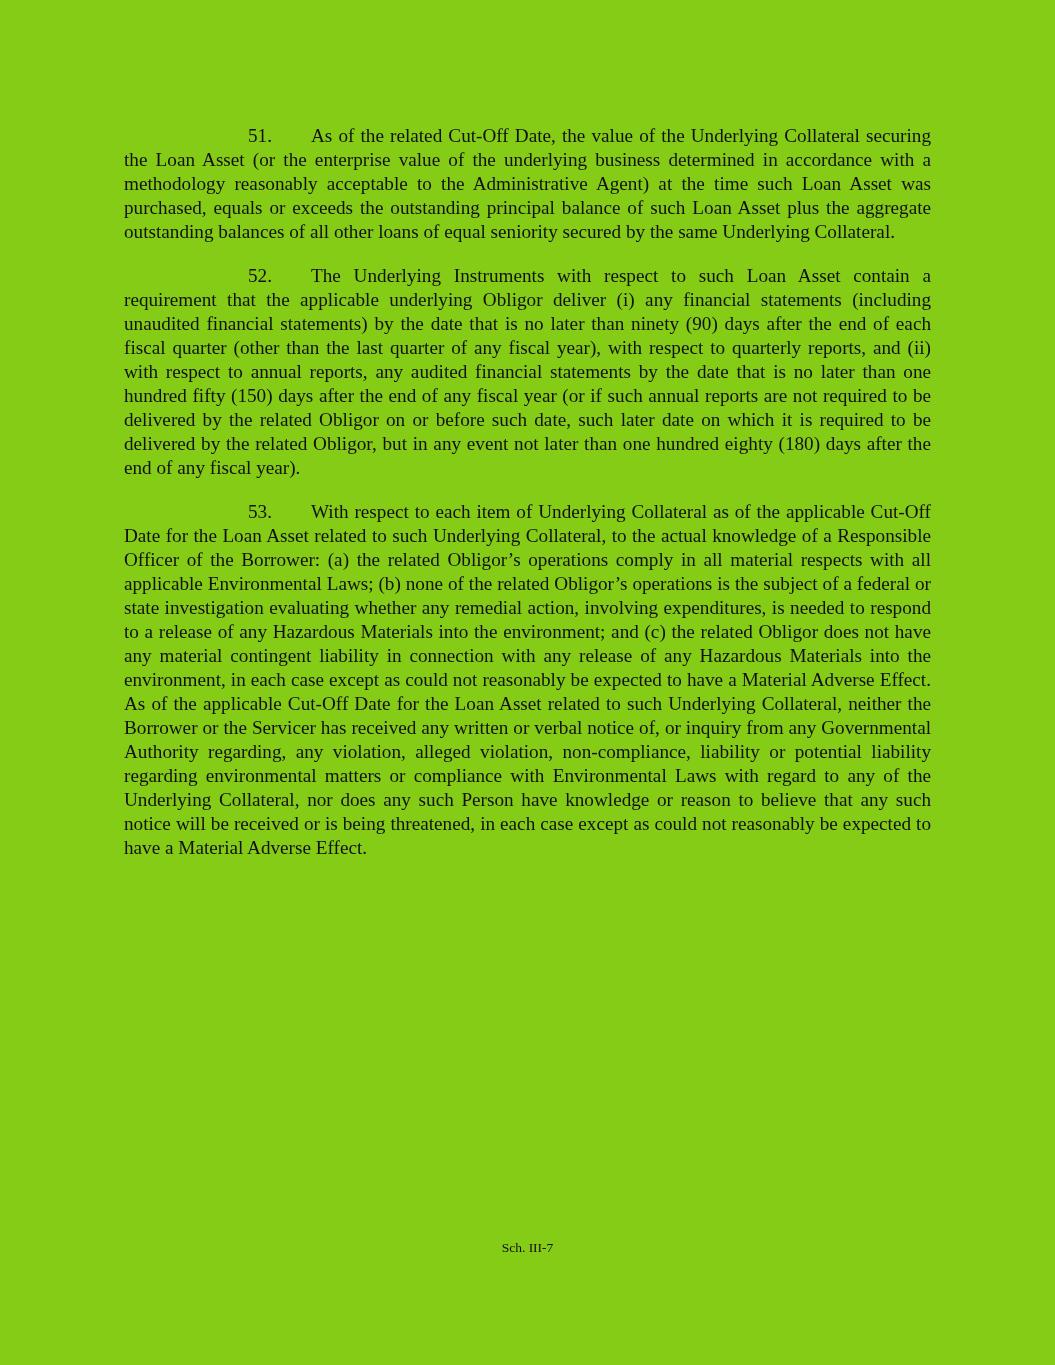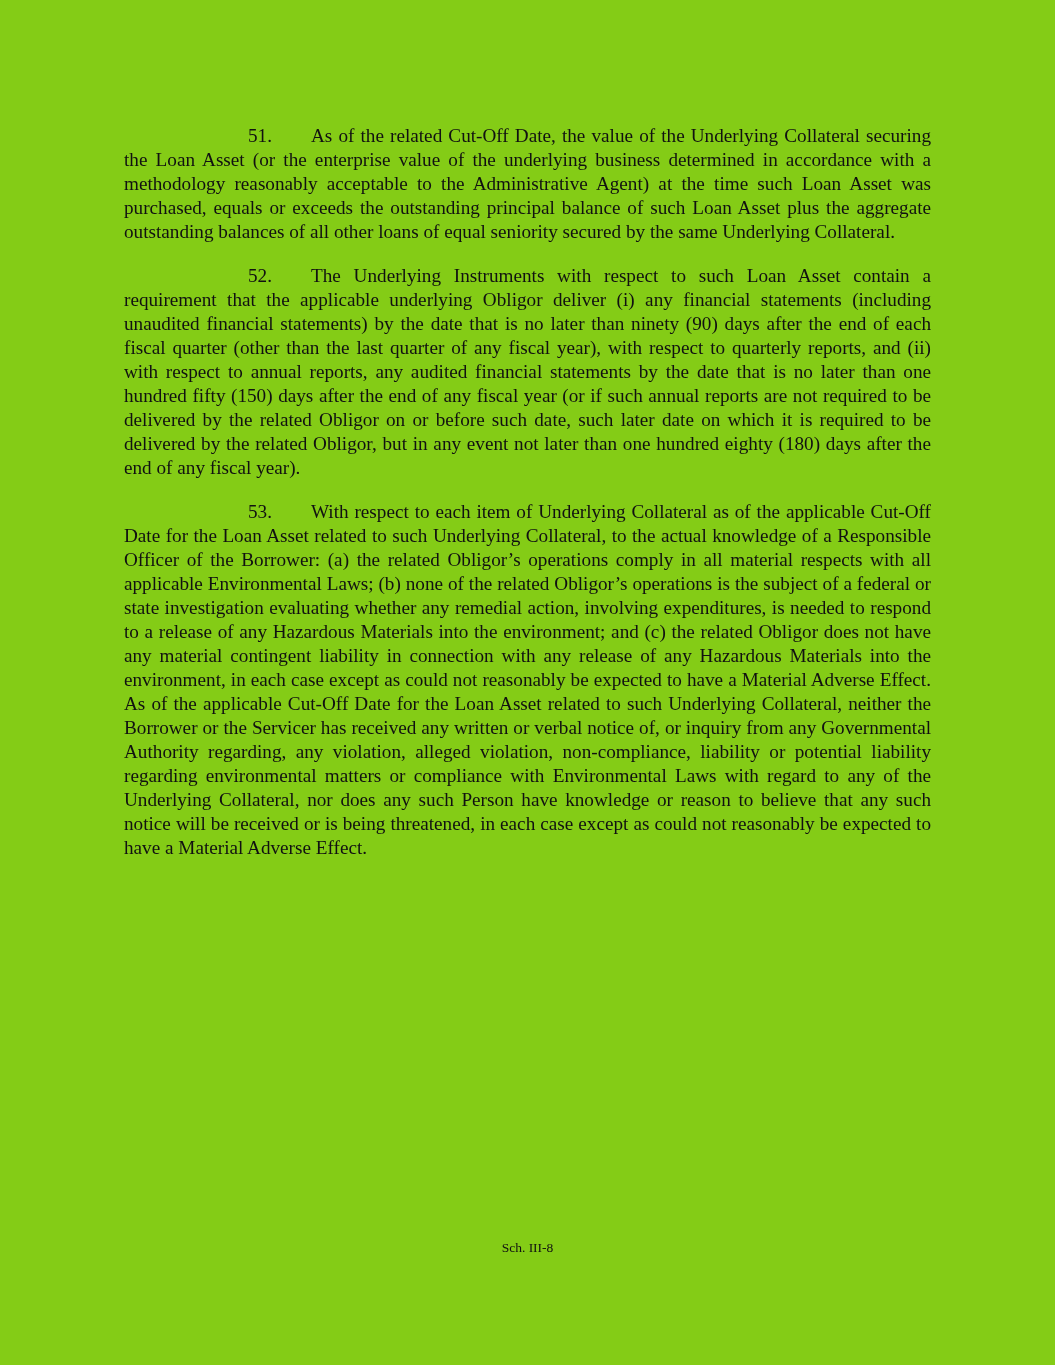--- a/index.html
+++ b/index.html
@@ -54,14 +54,14 @@
   </style>
 </head>
 <body>
 
 <div class="page">
   <div class="content">
     <p class="para"><span class="para-num">51.</span><span>As of the related Cut-Off Date, the value of the Underlying Collateral securing the Loan Asset (or the enterprise value of the underlying business determined in accordance with a methodology reasonably acceptable to the Administrative Agent) at the time such Loan Asset was purchased, equals or exceeds the outstanding principal balance of such Loan Asset plus the aggregate outstanding balances of all other loans of equal seniority secured by the same Underlying Collateral.</span></p>
     <p class="para"><span class="para-num">52.</span><span>The Underlying Instruments with respect to such Loan Asset contain a requirement that the applicable underlying Obligor deliver (i) any financial statements (including unaudited financial statements) by the date that is no later than ninety (90) days after the end of each fiscal quarter (other than the last quarter of any fiscal year), with respect to quarterly reports, and (ii) with respect to annual reports, any audited financial statements by the date that is no later than one hundred fifty (150) days after the end of any fiscal year (or if such annual reports are not required to be delivered by the related Obligor on or before such date, such later date on which it is required to be delivered by the related Obligor, but in any event not later than one hundred eighty (180) days after the end of any fiscal year).</span></p>
     <p class="para"><span class="para-num">53.</span><span>With respect to each item of Underlying Collateral as of the applicable Cut-Off Date for the Loan Asset related to such Underlying Collateral, to the actual knowledge of a Responsible Officer of the Borrower: (a) the related Obligor’s operations comply in all material respects with all applicable Environmental Laws; (b) none of the related Obligor’s operations is the subject of a federal or state investigation evaluating whether any remedial action, involving expenditures, is needed to respond to a release of any Hazardous Materials into the environment; and (c) the related Obligor does not have any material contingent liability in connection with any release of any Hazardous Materials into the environment, in each case except as could not reasonably be expected to have a Material Adverse Effect.  As of the applicable Cut-Off Date for the Loan Asset related to such Underlying Collateral, neither the Borrower or the Servicer has received any written or verbal notice of, or inquiry from any Governmental Authority regarding, any violation, alleged violation, non-compliance, liability or potential liability regarding environmental matters or compliance with Environmental Laws with regard to any of the Underlying Collateral, nor does any such Person have knowledge or reason to believe that any such notice will be received or is being threatened, in each case except as could not reasonably be expected to have a Material Adverse Effect.</span></p>
   </div>
-  <div class="footer">Sch. III-8</div>
+  <div class="footer">Sch. III-7</div>
 </div>
 
 </body></html>

